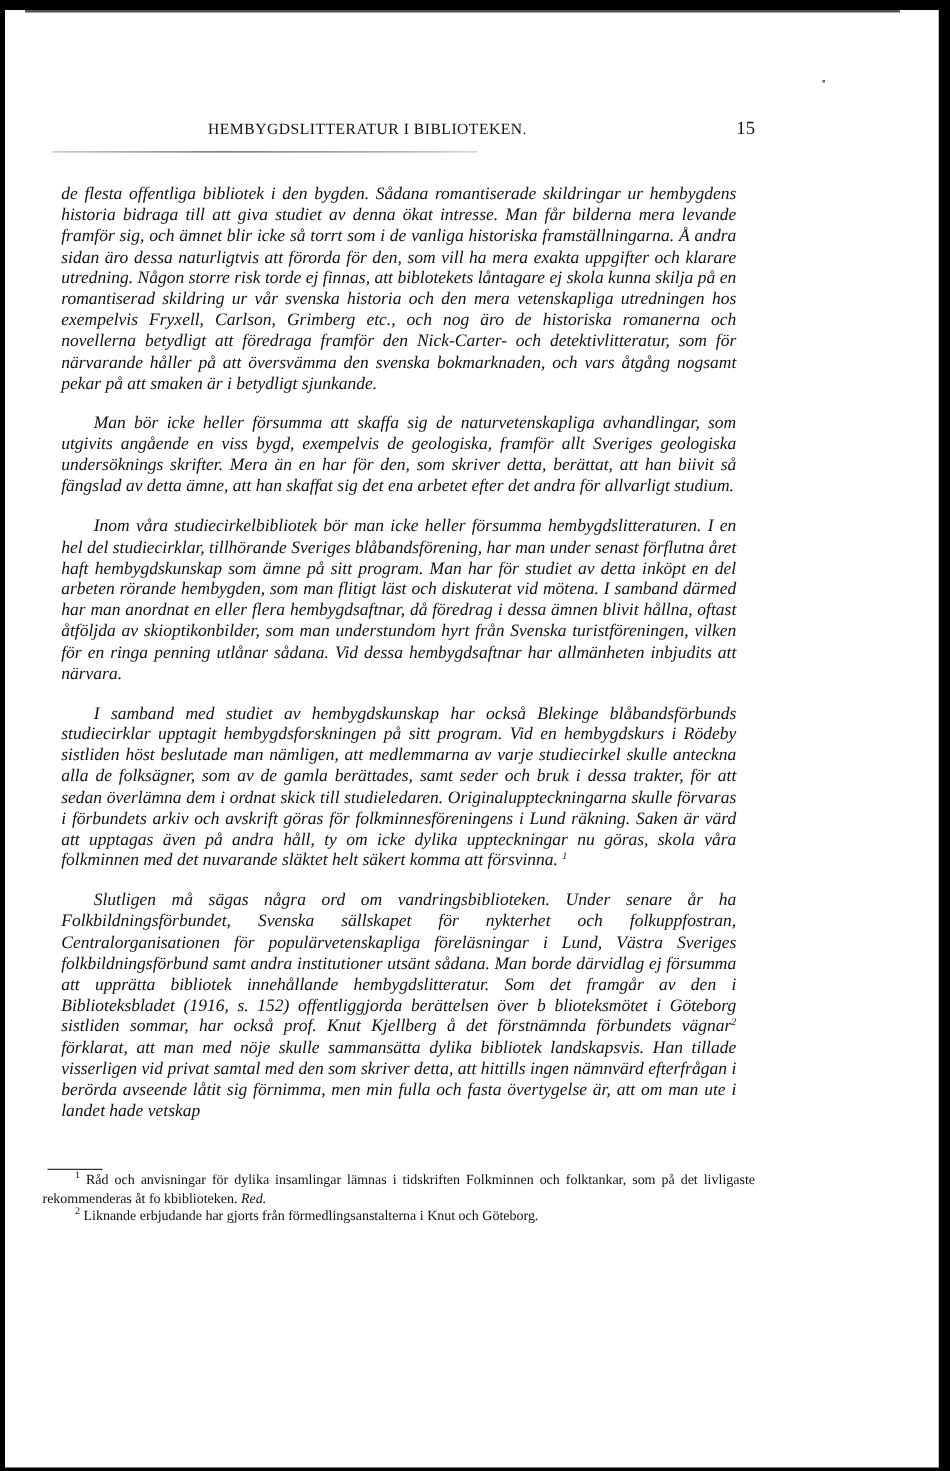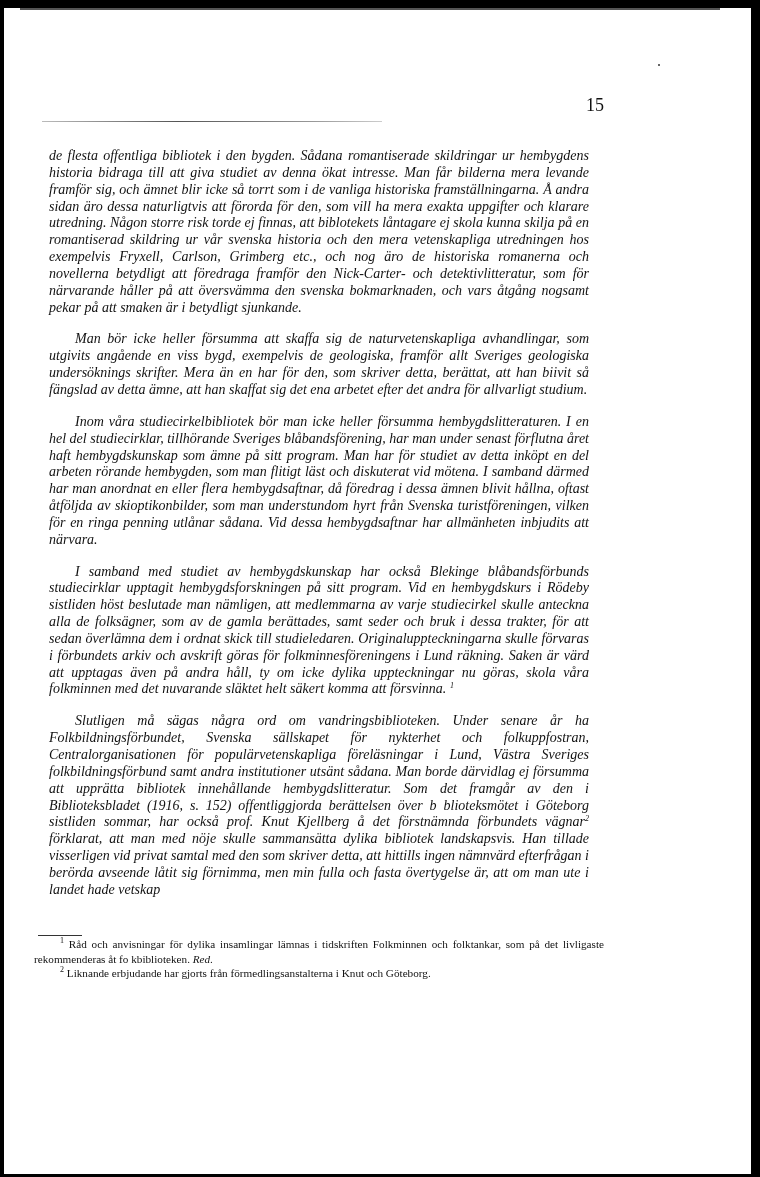--- a/index.html
+++ b/index.html
@@ -16,21 +16,21 @@
     .frame-bottom { position: absolute; left: 0; top: 1174px; width: 760px; height: 3px; background: #000; }
 
     .header {
       position: absolute; left: 34px; top: 96px; width: 570px; height: 20px;
     }
     .header-title {
       position: absolute; left: 0; width: 520px; top: 0;
       text-align: center; font-size: 12.5px; letter-spacing: 0.4px;
     }
     .header-page {
-      position: absolute; right: 0; top: -1px; font-size: 18px;
+      position: absolute; right: 0; top: -1px; font-size: 15px;
     }
     .header-rule {
       position: absolute; left: 42px; top: 121px; width: 340px; height: 1px;
       background: linear-gradient(to right, #bbb, #555 40%, #999 80%, #ccc);
     }
 
     .body-text {
       position: absolute; left: 34px; top: 133px; width: 570px;
       font-size: 14px; line-height: 16.85px; text-align: justify;
     }
@@ -54,20 +54,21 @@
 <body>
 
 <div class="frame-top"></div>
 <div class="frame-top-light"></div>
 <div class="frame-left"></div>
 <div class="frame-right"></div>
 <div class="frame-bottom"></div>
 <div class="speck" style="left:658px;top:64px;"></div>
 
 <div class="header">
+  <span class="header-title">HEMBYGDSLITTERATUR I BIBLIOTEKEN.</span>
   <span class="header-page">15</span>
 </div>
 <div class="header-rule"></div>
 
 <div class="body-text">
   <p class="noindent">
     <span>de flesta offentliga bibliotek i den bygden. Sådana romantiserade skildringar ur hembygdens historia bidraga till att giva studiet av denna ökat intresse. Man får bilderna mera levande framför sig, och ämnet blir icke så torrt som i de vanliga historiska framställningarna. Å andra sidan äro dessa naturligtvis att förorda för den, som vill ha mera exakta uppgifter och klarare utredning. Någon storre risk torde ej finnas, att biblotekets låntagare ej skola kunna skilja på en romantiserad skildring ur vår svenska historia och den mera vetenskapliga utredningen hos exempelvis Fryxell, Carlson, Grimberg etc., och nog äro de historiska romanerna och novellerna betydligt att föredraga framför den Nick-Carter- och detektivlitteratur, som för närvarande håller på att översvämma den svenska bokmarknaden, och vars åtgång nogsamt pekar på att smaken är i betydligt sjunkande.</span>
   </p>
   <p class="indent">
     <span>Man bör icke heller försumma att skaffa sig de naturvetenskapliga avhandlingar, som utgivits angående en viss bygd, exempelvis de geologiska, framför allt Sveriges geologiska undersöknings skrifter. Mera än en har för den, som skriver detta, berättat, att han biivit så fängslad av detta ämne, att han skaffat sig det ena arbetet efter det andra för allvarligt studium.</span>

